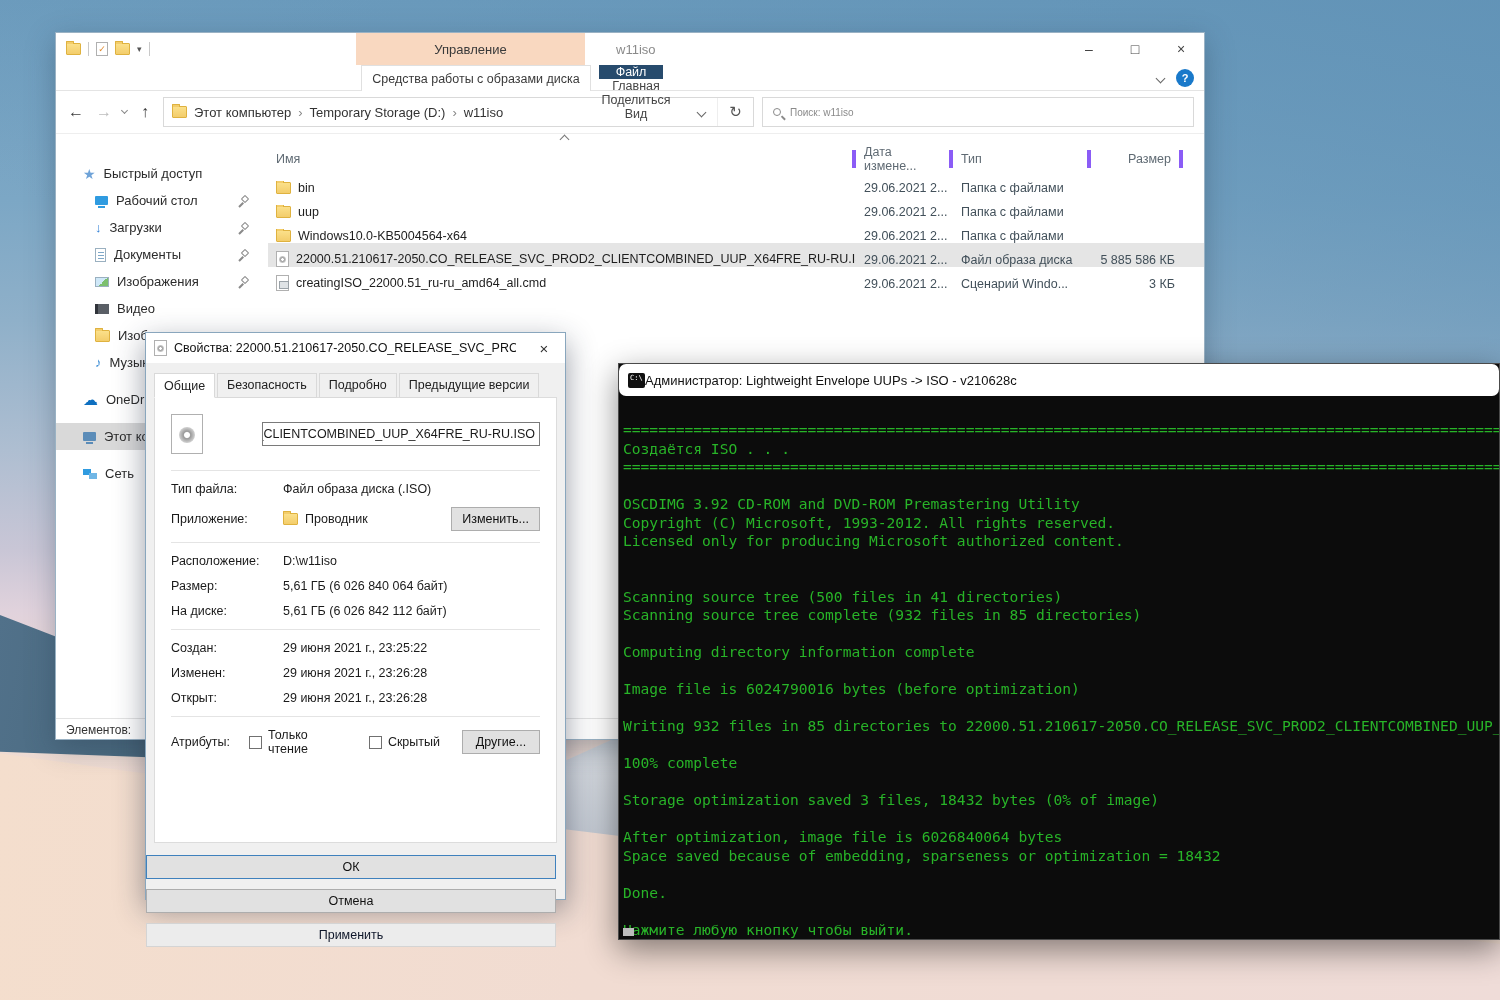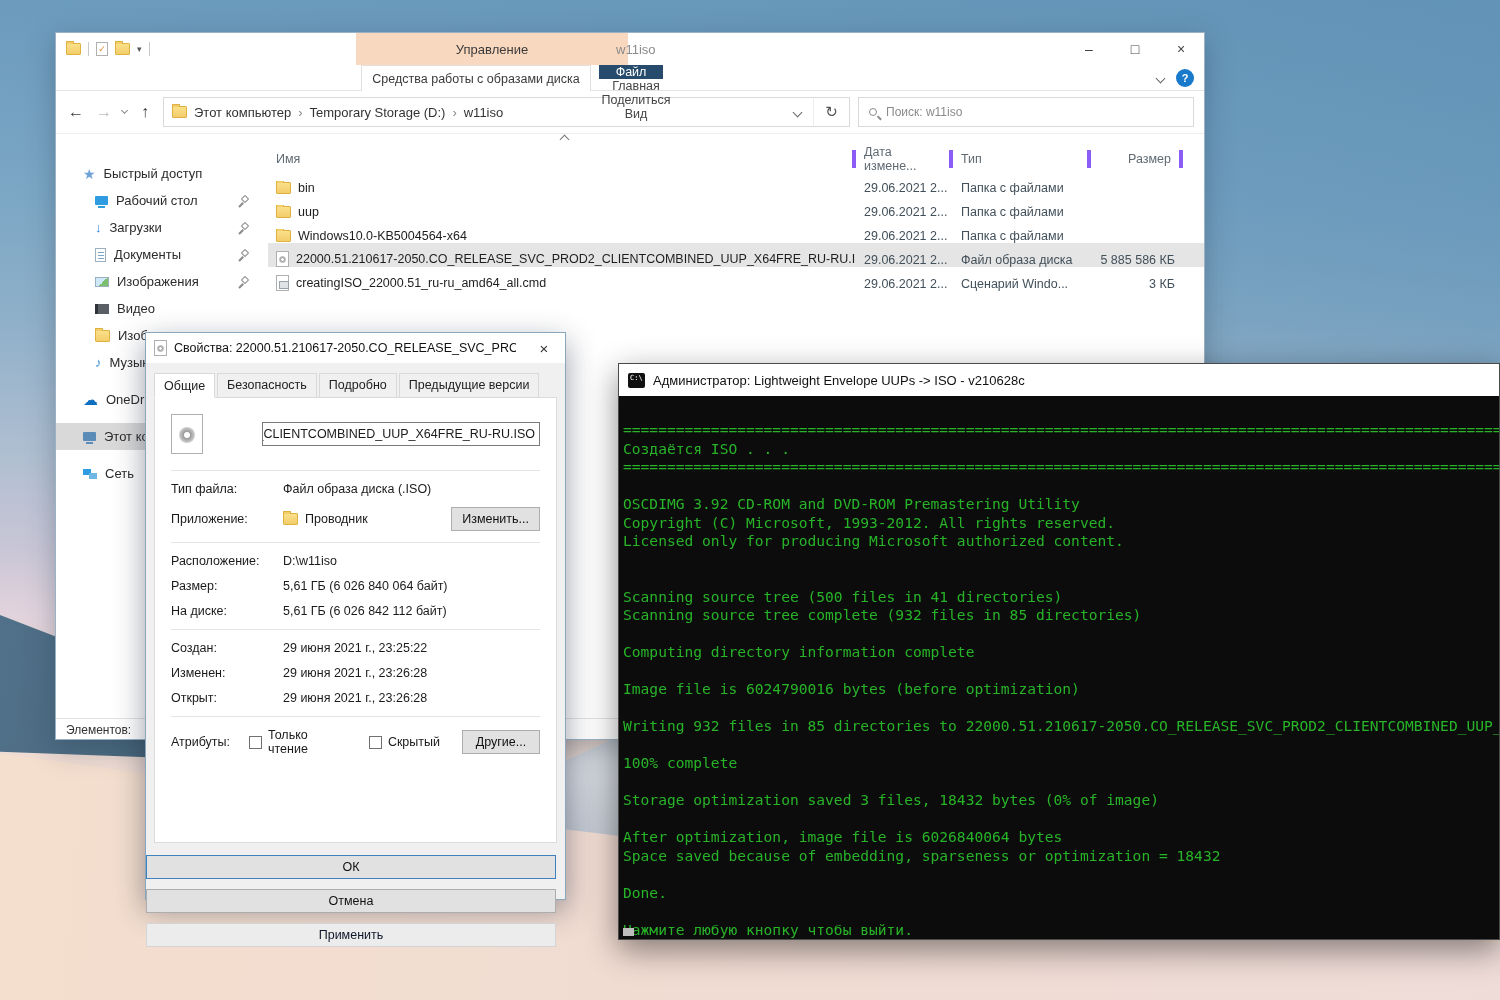--- a/index.html
+++ b/index.html
@@ -21,21 +21,21 @@
 
   
   .window{position:absolute;background:#fff;}
 
   
   .explorer{left:55px;top:32px;width:1150px;height:708px;border:1px solid #9ab2c4;
     box-shadow:0 8px 26px rgba(40,60,80,.35);font-size:13px;color:#222;z-index:1;}
   .ex-titlebar{position:relative;height:32px;display:flex;align-items:center;background:#fff;}
   .qat{display:flex;align-items:center;gap:7px;padding-left:10px;}
   .qat-sep{width:1px;height:14px;background:#c9c9c9;}
-  .context-tab{position:absolute;left:300px;top:0;width:272px;height:32px;background:#f9d8c0;
+  .context-tab{position:absolute;left:300px;top:0;width:229px;height:32px;background:#f9d8c0;
     display:flex;align-items:center;justify-content:center;color:#3a3a3a;font-size:13px;}
   .ex-title{position:absolute;left:560px;top:0;height:32px;display:flex;align-items:center;color:#8a8a8a;font-size:13px;}
   .caption-buttons{position:absolute;right:0;top:0;height:32px;display:flex;}
   .cap-btn{width:46px;height:32px;display:flex;align-items:center;justify-content:center;color:#444;font-size:14px;}
   .ex-menubar{position:relative;height:26px;display:flex;align-items:center;background:#fff;border-bottom:1px solid #e4e4e4;font-size:12.5px;color:#444;flex-direction:column;}
   .file-tab{height:26px;padding:0 17px;background:#274b6d;color:#fff;display:flex;align-items:center;margin-left:2px;}
   .menu-tab{padding:0 10px;margin-left:12px;}
   .tool-tab{position:absolute;left:305px;top:0;width:230px;height:26px;background:#fff;border:1px solid #e0e0e0;border-bottom:none;
     display:flex;align-items:center;justify-content:center;color:#3a3a3a;}
   .ribbon-right{position:absolute;right:10px;top:0;height:26px;display:flex;align-items:center;gap:12px;}
@@ -45,21 +45,21 @@
   .ex-navbar{height:42px;display:flex;align-items:center;gap:8px;padding:0 10px;background:#fff;}
   .nav-arrow{font-size:16px;color:#3c3c3c;width:20px;text-align:center;}
   .nav-arrow.disabled{color:#bcbcbc;}
   .chev-sm{display:inline-block;width:5px;height:5px;border-right:1.3px solid #888;border-bottom:1.3px solid #888;transform:rotate(45deg);margin-top:-3px;}
   .addressgroup{flex:1;height:30px;border:1px solid #d9d9d9;display:flex;align-items:center;}
   .addressbar{flex:1;height:100%;display:flex;align-items:center;gap:7px;padding:0 8px;}
   .crumb{color:#333;}
   .crumb-sep{color:#888;font-size:13px;}
   .addr-chev{margin-left:auto;margin-right:4px;}
   .refresh-btn{width:36px;height:100%;border-left:1px solid #eee;display:flex;align-items:center;justify-content:center;color:#555;font-size:15px;}
-  .searchbox{width:336px;height:30px;border:1px solid #d9d9d9;display:flex;align-items:center;gap:9px;padding:0 10px;color:#8a8a8a;font-size:12px;}
+  .searchbox{width:432px;height:30px;border:1px solid #d9d9d9;display:flex;align-items:center;gap:9px;padding:0 10px;color:#8a8a8a;font-size:10px;}
   .search-icon{width:8px;height:8px;border:1.5px solid #8a8a8a;border-radius:50%;position:relative;flex:0 0 auto;}
   .search-icon::after{content:"";position:absolute;width:5px;height:1.5px;background:#8a8a8a;transform:rotate(45deg);left:7px;top:8px;}
   .ex-body{display:flex;height:585px;border-top:1px solid #eee;}
   .sidebar{width:212px;padding-top:26px;overflow:hidden;flex:0 0 auto;}
   .side-item{height:27px;display:flex;align-items:center;gap:8px;padding-left:39px;position:relative;color:#2b2b2b;}
   .side-item.lvl1{padding-left:27px;}
   .side-item.gap{margin-top:10px;}
   .side-item.selected{background:#d9d9d9;}
   .pin{position:absolute;left:182px;top:9px;width:10px;height:10px;}
   .pin::before{content:"";position:absolute;right:0;top:0;width:4px;height:4px;border:1.6px solid #8a8a8a;border-radius:1px;transform:rotate(45deg);}
@@ -106,21 +106,21 @@
   .net-icon{width:14px;height:10px;position:relative;}
   .net-icon::before{content:"";position:absolute;left:0;top:0;width:8px;height:6px;background:#2f9be0;}
   .net-icon::after{content:"";position:absolute;right:0;bottom:0;width:8px;height:6px;background:#71b7e6;}
   .check-doc-icon{width:12px;height:14px;background:#fff;border:1px solid #b0b0b0;color:#e08a2f;font-size:9px;
     display:flex;align-items:center;justify-content:center;}
   .qat-dd{font-size:9px;color:#555;}
 
   
   .console{left:618px;top:363px;width:882px;height:577px;background:#0c0c0c;border:1px solid #4a4a4a;
     box-shadow:0 10px 30px rgba(0,0,0,.45);z-index:2;}
-  .con-titlebar{height:32px;background:#fff;display:flex;align-items:center;gap:8px;padding:0 9px;font-size:13px;color:#111;}
+  .con-titlebar{height:32px;background:#fff;display:flex;align-items:center;gap:0;padding:0 9px;font-size:13px;color:#111;border-radius:7px;}
   .cmd-icon{width:17px;height:15px;background:#101010;border-radius:2px;position:relative;flex:0 0 auto;}
   .cmd-icon::after{content:"C:\\";position:absolute;left:2px;top:1px;color:#fff;font-size:7px;font-family:"DejaVu Sans Mono",monospace;}
   .con-body{position:relative;height:543px;overflow:hidden;padding:25px 0 0 4px;
     font-family:"DejaVu Sans Mono",monospace;font-size:14.6px;color:#28b428;}
   .term-line{height:18.5px;line-height:18.5px;white-space:pre;}
   .con-cursor{position:absolute;left:4px;bottom:3px;width:11px;height:8px;background:#bdbdbd;}
 
   
   .dialog{left:145px;top:332px;width:421px;height:568px;background:#f0f0f0;border:1px solid #89a6bd;
     box-shadow:0 10px 28px rgba(30,40,60,.45);font-size:12.5px;color:#1a1a1a;z-index:3;}

